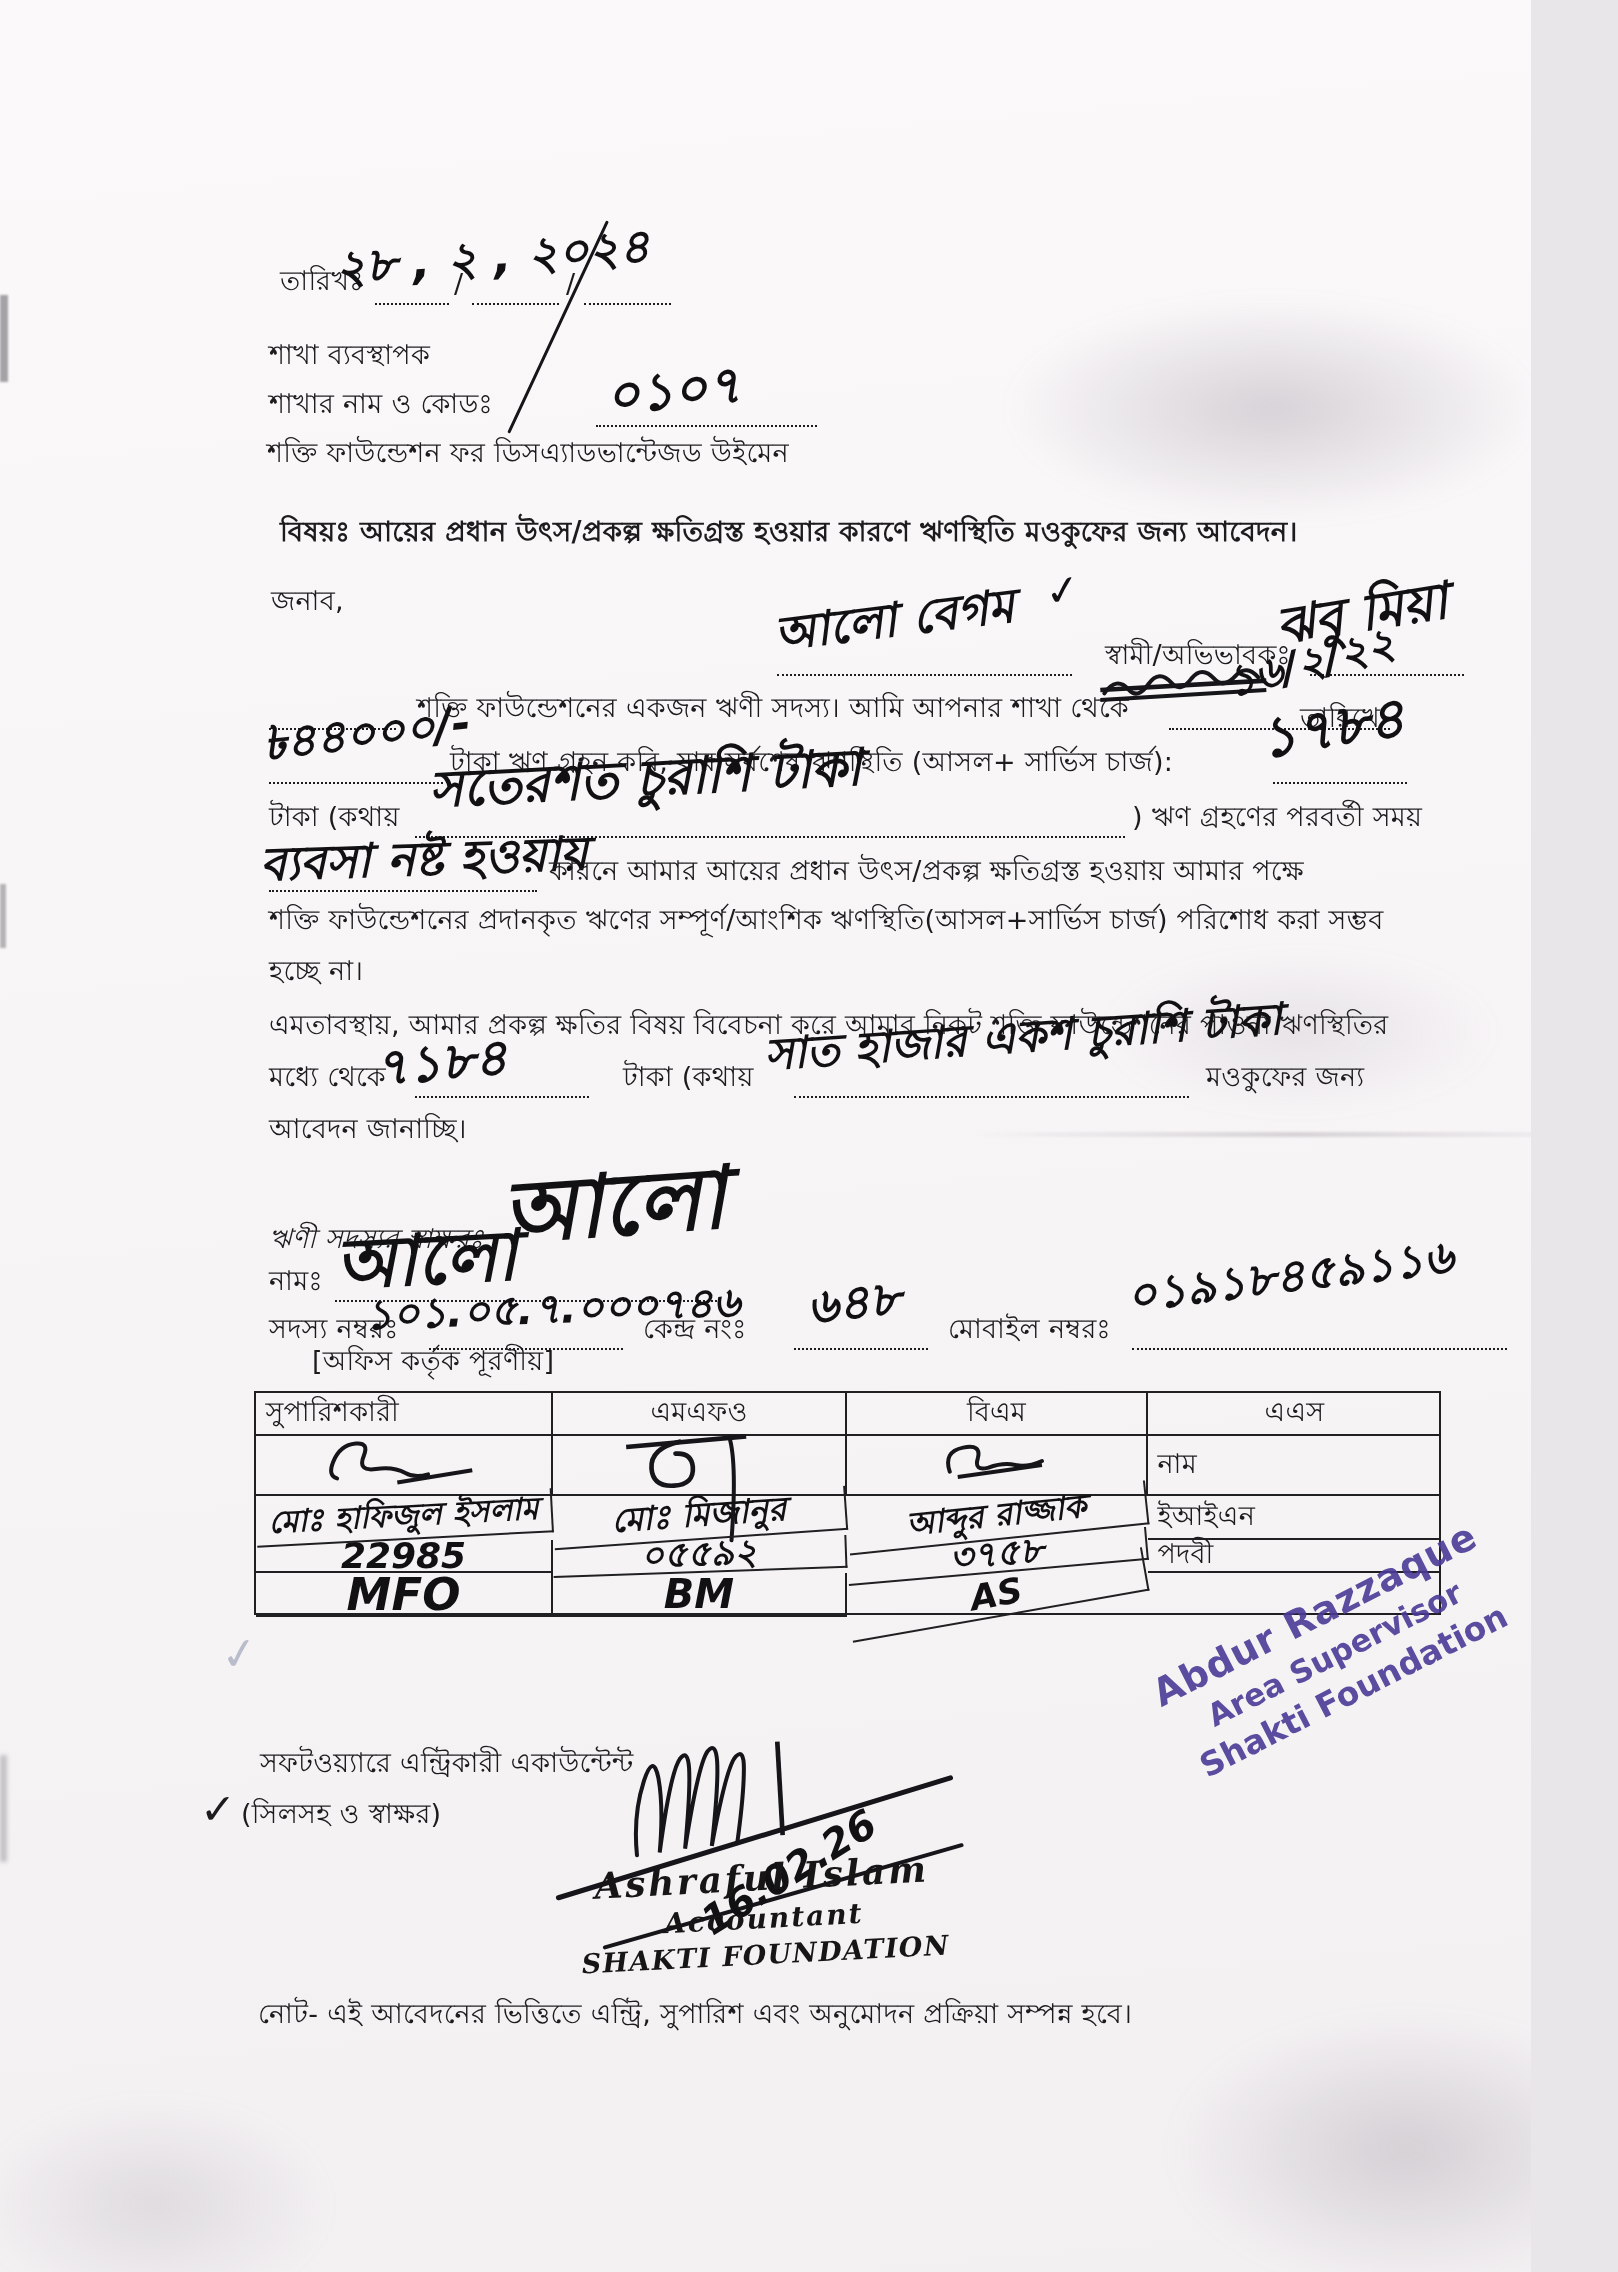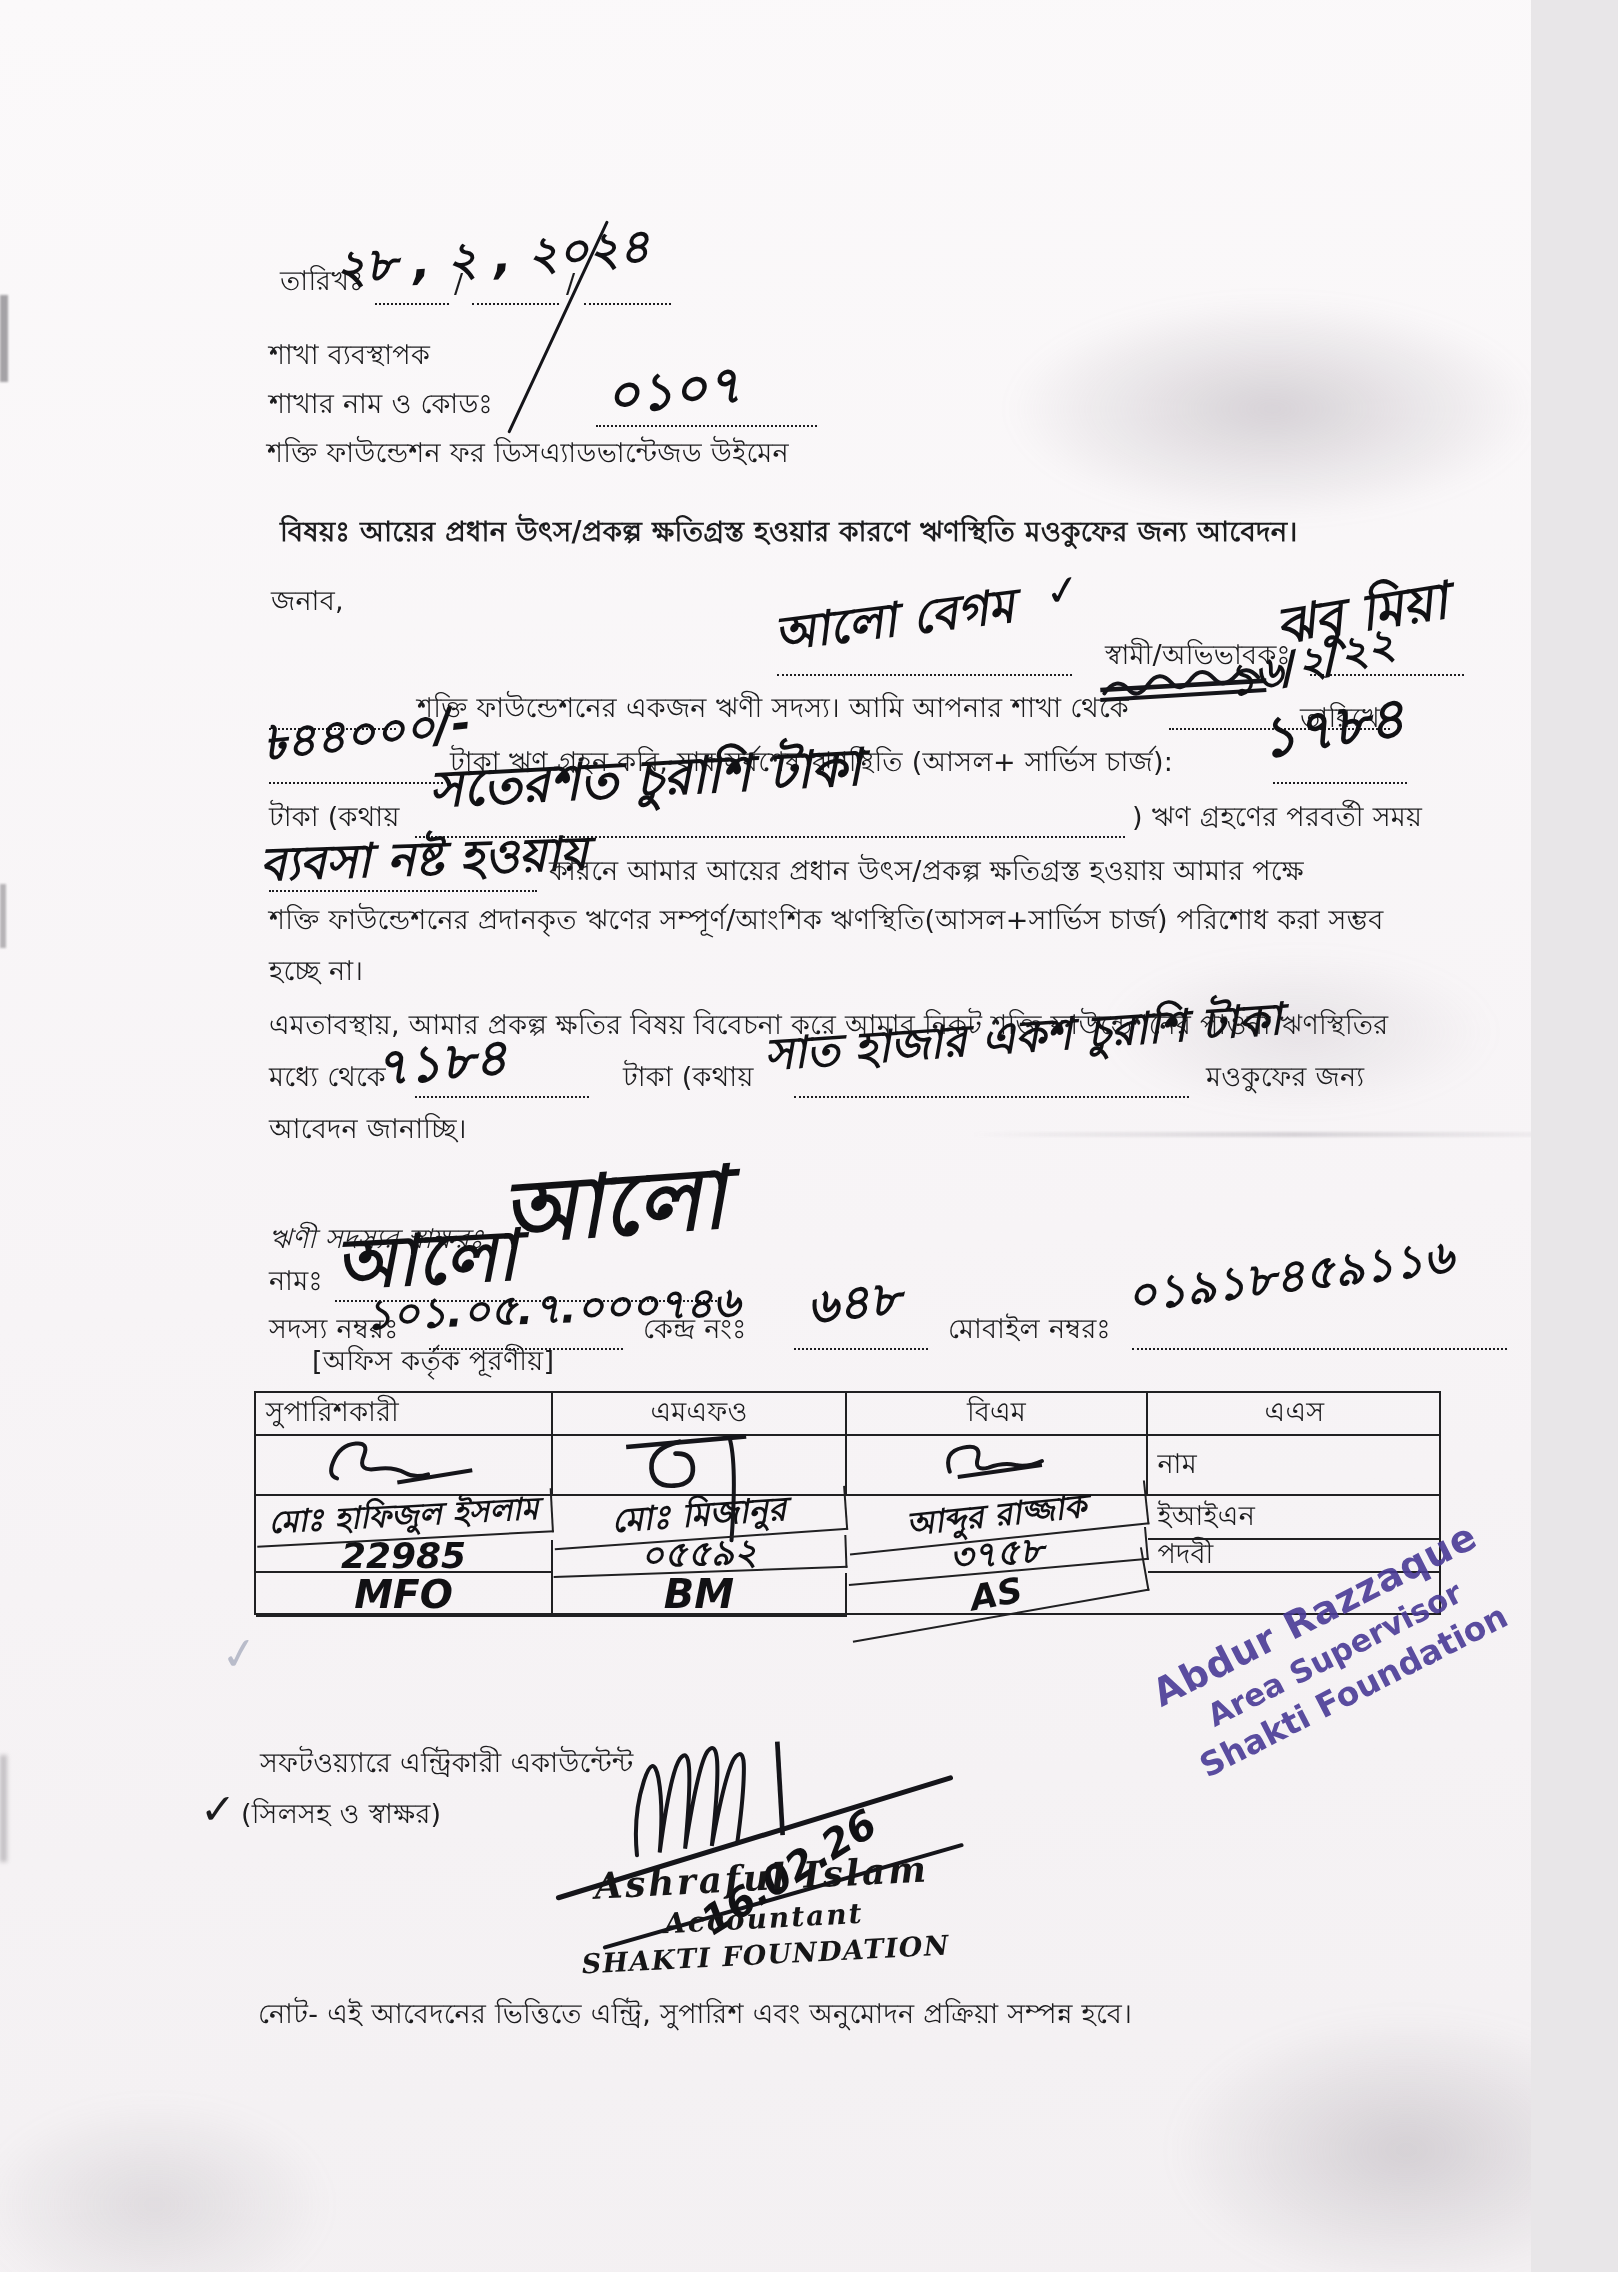--- a/index.html
+++ b/index.html
@@ -162,21 +162,21 @@
     <div class="cell hw" style="font-size:31px;transform:rotate(-3deg);">মোঃ হাফিজুল ইসলাম</div>
     <div class="cell hw" style="font-size:33px;transform:rotate(-4deg);">মোঃ মিজানুর</div>
     <div class="cell hw" style="font-size:32px;transform:rotate(-6deg);">আব্দুর রাজ্জাক</div>
 
     <div class="cell lab pt">ইআইএন</div>
     <div class="cell hw" style="font-size:36px;">22985</div>
     <div class="cell hw" style="font-size:36px;transform:rotate(-2deg);">০৫৫৯২</div>
     <div class="cell hw" style="font-size:36px;transform:rotate(-5deg);">৩৭৫৮</div>
 
     <div class="cell lab pt">পদবী</div>
-    <div class="cell hw" style="font-size:39px;">MFO</div>
+    <div class="cell hw" style="font-size:45px;">MFO</div>
     <div class="cell hw" style="font-size:40px;">BM</div>
     <div class="cell hw" style="font-size:35px;transform:rotate(-10deg);">AS</div>
   </div>
 
   <div class="abs" style="left:221px;top:1628px;font-size:44px;color:#9aa0b4;opacity:.65;transform:rotate(-8deg);">✓</div>
 
   <div class="abs stamp-purple" style="left:1072px;top:1588px;width:523px;transform:rotate(-27deg);">
     <div style="font-size:38px;letter-spacing:0.7px;">Abdur Razzaque</div>
     <div style="font-size:31px;margin-top:4px;">Area Supervisor</div>
     <div style="font-size:33px;margin-top:4px;">Shakti Foundation</div>

